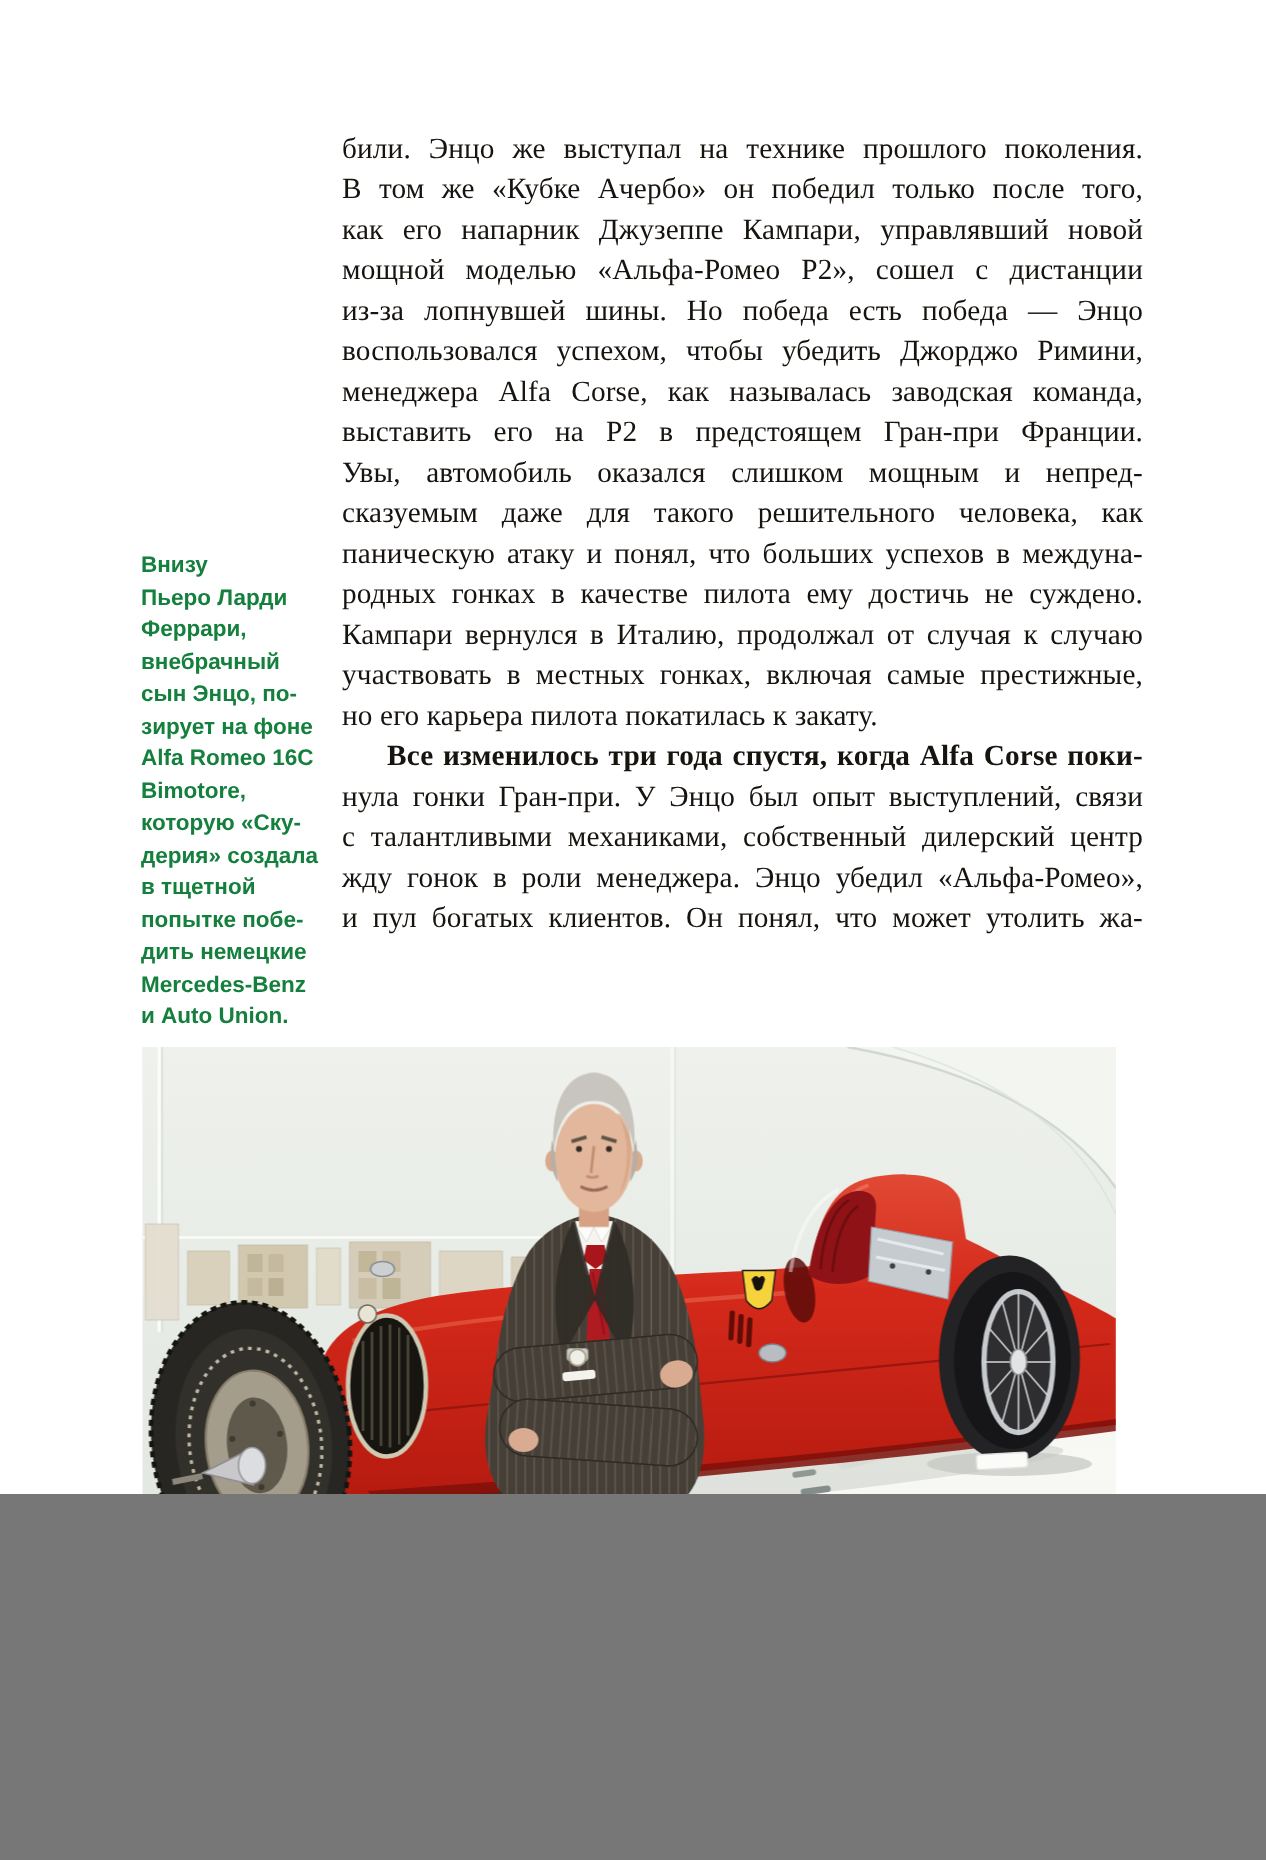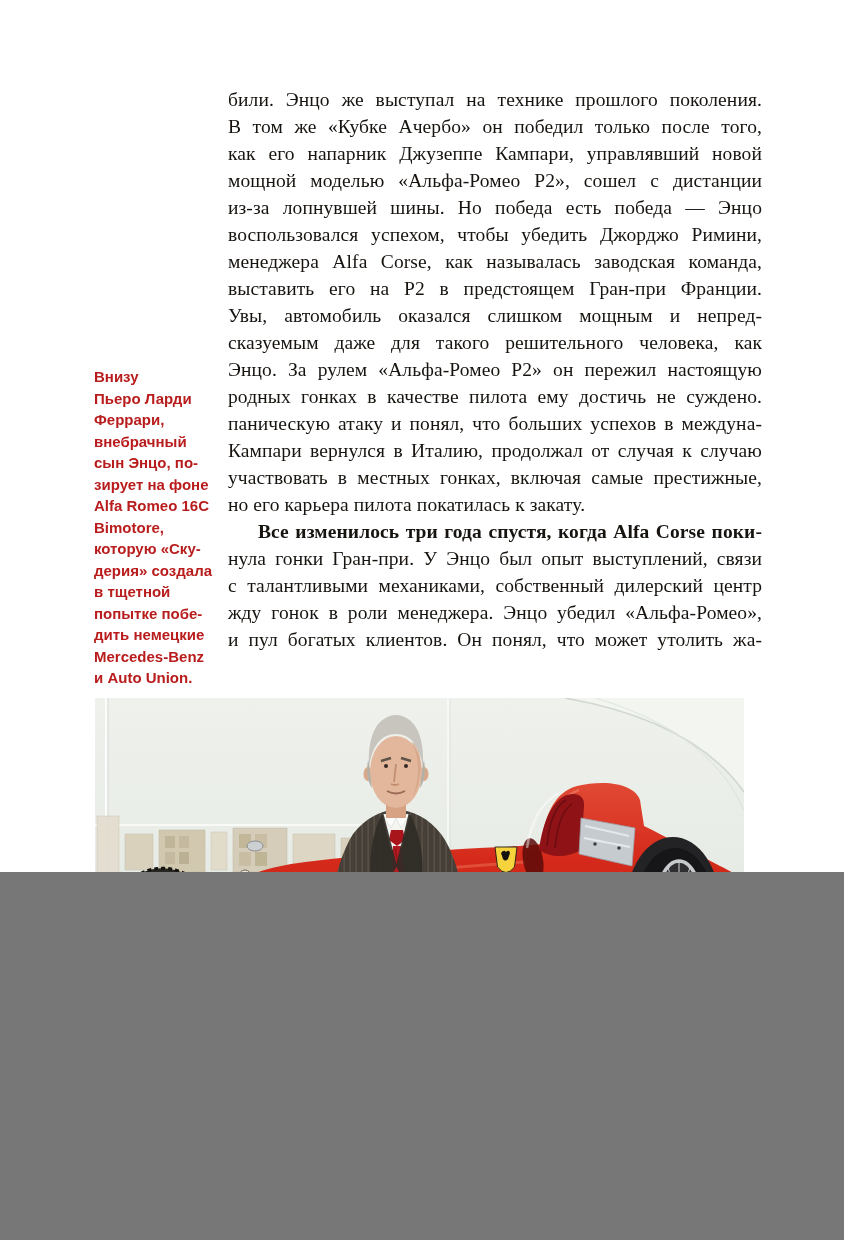--- a/index.html
+++ b/index.html
@@ -1,34 +1,34 @@
 <!DOCTYPE html>
 <html><head>
 <meta charset="utf-8">
 <style>
   html,body{margin:0;padding:0;background:#777;}
   .page{
-    position:relative; width:844px; height:872px; background:#ffffff;
+    position:relative; width:844px; height:996px; background:#ffffff;
     margin:0 auto; overflow:hidden;
     font-family:"Liberation Serif", serif; color:#17130f;
   }
   
   .text-col{
     position:absolute; left:228px; top:86px; width:534px;
     font-size:19.5px; line-height:27px; letter-spacing:0.1px;
   }
   .jline{ text-align:justify; text-align-last:justify; white-space:nowrap; }
   .jline{ white-space:normal; }
   .jline.no-just{ text-align-last:left; }
   .jline.indent{ text-indent:30px;font-weight:bold; }
   
   .caption{
     position:absolute; left:94px; top:366px; width:132px;
     font-family:"Liberation Sans", sans-serif;
-    font-size:15px; line-height:21.5px; color:#b91c1c;
+    font-size:15px; line-height:21.5px; color:#15803d;
   }
   .caption-label{ font-weight:bold; }
   .caption-text{ white-space:pre-line;font-weight:bold; }
   
   .photo{
     position:absolute; left:95px; top:698px; width:649px; height:400px;
     margin:0; overflow:hidden; background:#e9ede8;
   }
   .photo svg{ display:block; }
   
@@ -53,23 +53,22 @@
         <div class="jline">били. Энцо же выступал на технике прошлого поколения.</div>
         <div class="jline">В том же «Кубке Ачербо» он победил только после того,</div>
         <div class="jline">как его напарник Джузеппе Кампари, управлявший новой</div>
         <div class="jline">мощной моделью «Альфа-Ромео Р2», сошел с дистанции</div>
         <div class="jline">из-за лопнувшей шины. Но победа есть победа — Энцо</div>
         <div class="jline">воспользовался успехом, чтобы убедить Джорджо Римини,</div>
         <div class="jline">менеджера Alfa Corse, как называлась заводская команда,</div>
         <div class="jline">выставить его на Р2 в предстоящем Гран-при Франции.</div>
         <div class="jline">Увы, автомобиль оказался слишком мощным и непред-</div>
         <div class="jline">сказуемым даже для такого решительного человека, как</div>
-        <div class="jline">Энцо. За рулем «Альфа-Ромео Р2» он пережил настоящую</div>
+        <div class="jline">паническую атаку и понял, что больших успехов в междуна-</div>
         <div class="jline">родных гонках в качестве пилота ему достичь не суждено.</div>
-        <div class="jline">паническую атаку и понял, что больших успехов в междуна-</div>
         <div class="jline">Кампари вернулся в Италию, продолжал от случая к случаю</div>
         <div class="jline">участвовать в местных гонках, включая самые престижные,</div>
         <div class="jline no-just">но его карьера пилота покатилась к закату.</div>
       </div>
     <div class="para">
         <div class="jline indent">Все изменилось три года спустя, когда Alfa Corse поки-</div>
         <div class="jline">нула гонки Гран-при. У Энцо был опыт выступлений, связи</div>
         <div class="jline">с талантливыми механиками, собственный дилерский центр</div>
         <div class="jline">жду гонок в роли менеджера. Энцо убедил «Альфа-Ромео»,</div>
         <div class="jline">и пул богатых клиентов. Он понял, что может утолить жа-</div>

